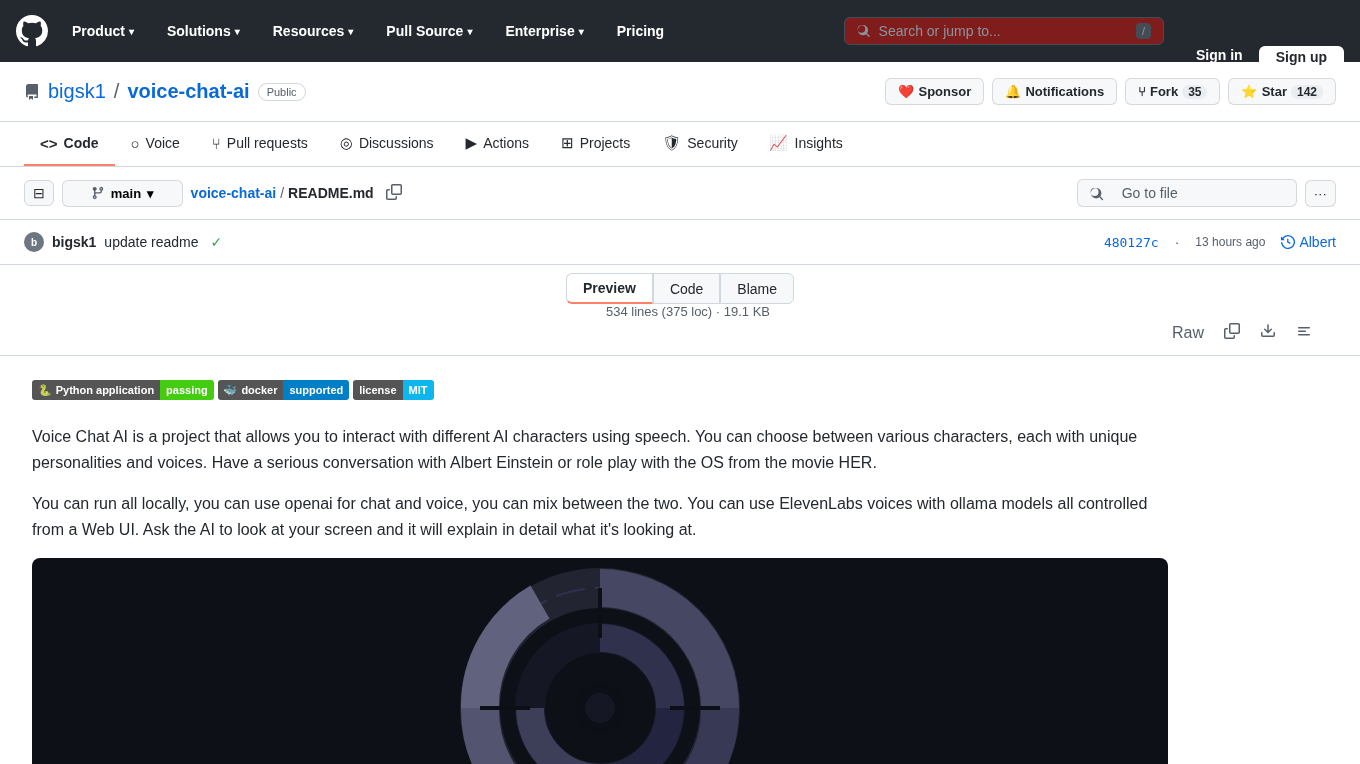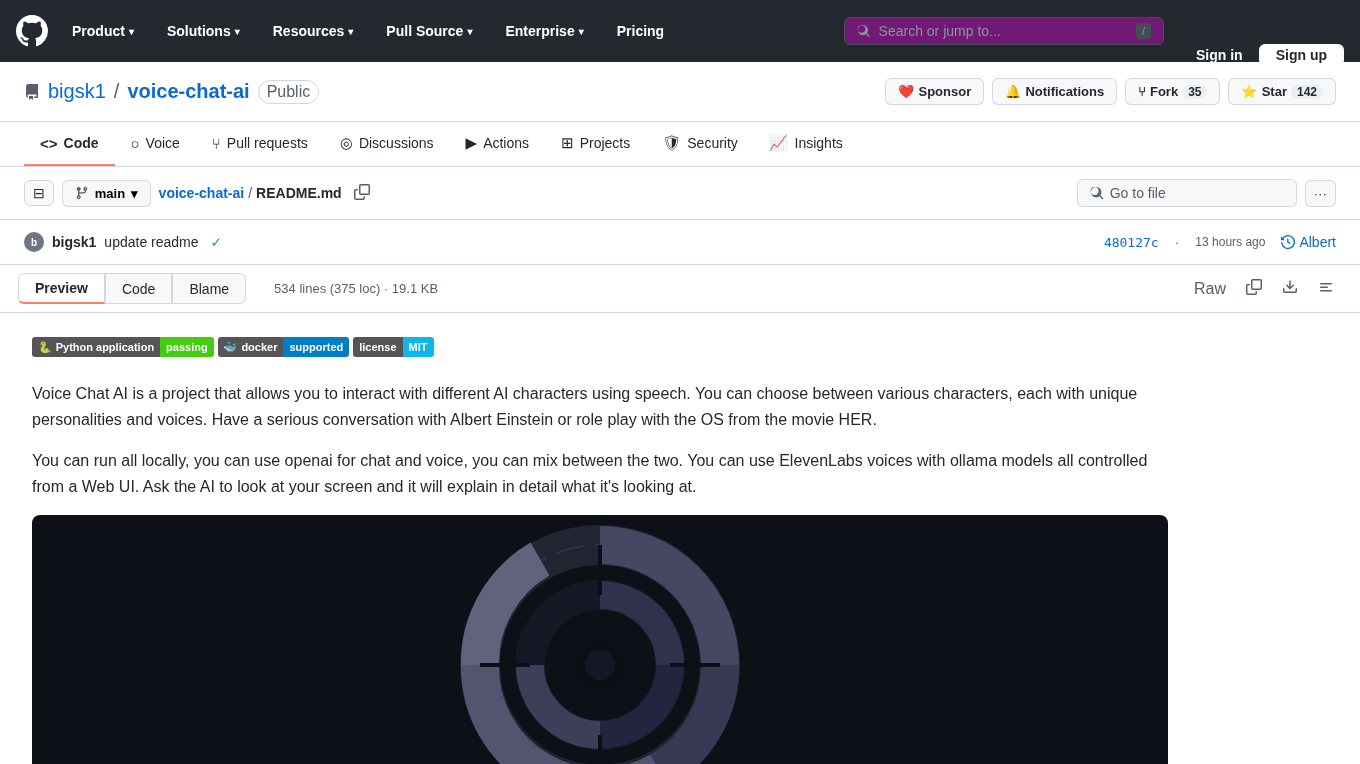--- a/index.html
+++ b/index.html
@@ -13,52 +13,52 @@
     .top-nav-links { display: flex; align-items: center; gap: 17px; }
     .nav-link {
       color: #fff; background: none; border: none; cursor: pointer;
       display: flex; align-items: center; gap: 4px; padding: 6px 8px;
       font-size: 14px; font-weight: 600; border-radius: 6px;
       white-space: nowrap;
     }
     .nav-chevron { font-size: 10px; }
     .top-nav-search { flex: 1; max-width: 320px; margin-left: auto; }
     .search-box {
-      display: flex; align-items: center; background: #701a75; border: 1px solid #444c56;
+      display: flex; align-items: center; background: #7f1d1d; border: 1px solid #444c56;
       border-radius: 6px; padding: 5px 12px; gap: 8px; width: 100%; cursor: text;
     }
     .search-box input {
       background: none; border: none; color: #8b949e; font-size: 14px; width: 100%; outline: none;
     }
     .search-box input::placeholder { color: #8b949e; }
     .search-kbd {
       background: #444c56; color: #8b949e; border-radius: 4px;
       padding: 2px 6px; font-size: 11px;
     }
-    .top-nav-actions { display: flex; align-items: center; gap: 8px; margin-left: 8px; margin-top: 48px; }
+    .top-nav-actions { display: flex; align-items: flex-end; gap: 8px; margin-left: 8px; margin-top: 48px; }
     .btn-signin {
       color: #fff; background: none; border: none; cursor: pointer;
       font-size: 14px; font-weight: 600; padding: 5px 8px;
     }
     .btn-signup {
       color: #24292f; background: #fff; border: 1px solid rgba(255,255,255,0.2);
       border-radius: 6px; cursor: pointer; font-size: 14px; font-weight: 600; padding: 2px 16px;
     }
 
     
     .repo-header {
       display: flex; align-items: center; justify-content: space-between;
       padding: 16px 24px; border-bottom: 1px solid #d0d7de;
     }
     .repo-title { display: flex; align-items: center; gap: 8px; font-size: 20px; }
     .repo-owner { color: #0969da; text-decoration: none; font-weight: 400; }
     .repo-sep { color: #57606a; font-weight: 300; }
     .repo-name { color: #0969da; text-decoration: none; font-weight: 600; }
     .repo-badge {
-      font-size: 16px; color: #57606a; border: 1px solid #d0d7de;
+      font-size: 11px; color: #57606a; border: 1px solid #d0d7de;
       border-radius: 20px; padding: 2px 8px; font-weight: 500;
     }
     .repo-actions { display: flex; align-items: center; gap: 8px; }
     .repo-action-btn {
       display: flex; align-items: center; gap: 4px; background: #f6f8fa;
       border: 1px solid rgba(31,35,40,0.15); border-radius: 6px; cursor: pointer;
       font-size: 13px; font-weight: 600; padding: 5px 12px; color: #24292f;
     }
     .repo-action-btn .count {
       background: #eaeef2; border-radius: 20px; padding: 0 6px; font-size: 12px;
@@ -78,32 +78,32 @@
     .tab-icon { font-size: 15px; }
 
     
     .file-header {
       display: flex; align-items: center; padding: 12px 24px;
       border-bottom: 1px solid #d0d7de; gap: 8px;
     }
     .branch-btn {
       display: flex; align-items: center; gap: 6px; background: #f6f8fa;
       border: 1px solid rgba(31,35,40,0.15); border-radius: 6px;
-      cursor: pointer; font-size: 13px; font-weight: 600; padding: 5px 12px;
+      cursor: pointer; font-size: 13px; font-weight: 600; padding: 5px 28px;
     }
     .breadcrumb { display: flex; align-items: center; gap: 4px; font-size: 14px; }
     .breadcrumb a { color: #0969da; text-decoration: none; font-weight: 600; }
     .breadcrumb-sep { color: #57606a; }
     .breadcrumb-file { font-weight: 600; color: #24292f; }
     .copy-btn {
       background: none; border: none; cursor: pointer; color: #57606a; padding: 4px;
     }
     .file-header-right { display: flex; align-items: center; gap: 8px; margin-left: auto; }
     .goto-file-btn {
-      display: flex; align-items: center; gap: 6px; background: #f6f8fa;
+      display: flex; align-items: flex-end; gap: 18px; background: #f6f8fa;
       border: 1px solid rgba(31,35,40,0.15); border-radius: 6px;
       cursor: pointer; font-size: 14px; padding: 5px 12px; color: #57606a;
       min-width: 220px;
     }
     .more-btn {
       background: #f6f8fa; border: 1px solid rgba(31,35,40,0.15); border-radius: 6px;
       cursor: pointer; padding: 5px 8px; color: #24292f;
     }
 
     
@@ -122,22 +122,22 @@
     .commit-row-right { display: flex; align-items: center; gap: 16px; margin-left: auto; }
     .commit-hash { color: #0969da; font-family: monospace; font-size: 13px; }
     .commit-time { color: #57606a; font-size: 12px; }
     .history-btn {
       display: flex; align-items: center; gap: 4px; color: #0969da;
       background: none; border: none; cursor: pointer; font-size: 14px;
     }
 
     
     .view-tabs-row {
-      display: flex; align-items: center; padding: 8px 18px;
-      border-bottom: 1px solid #d0d7de; gap: 12px;
+      display: flex; align-items: center; padding: 8px 40px;
+      border-bottom: 1px solid #d0d7de; gap: 0; flex-direction: column;
     }
     .view-tab {
       padding: 6px 16px; cursor: pointer; font-size: 14px;
       border: 1px solid #d0d7de; background: #f6f8fa; color: #24292f;
     }
     .view-tab:first-child { border-radius: 6px 0 0 6px; }
     .view-tab:last-child { border-radius: 0 6px 6px 0; }
     .view-tab.active { background: #fff; font-weight: 600; border-bottom: 2px solid #fd8166; z-index: 1; }
     .file-meta { color: #57606a; font-size: 13px; margin-left: 16px; }
     .view-tabs-right { display: flex; align-items: center; gap: 4px; margin-left: auto; }

